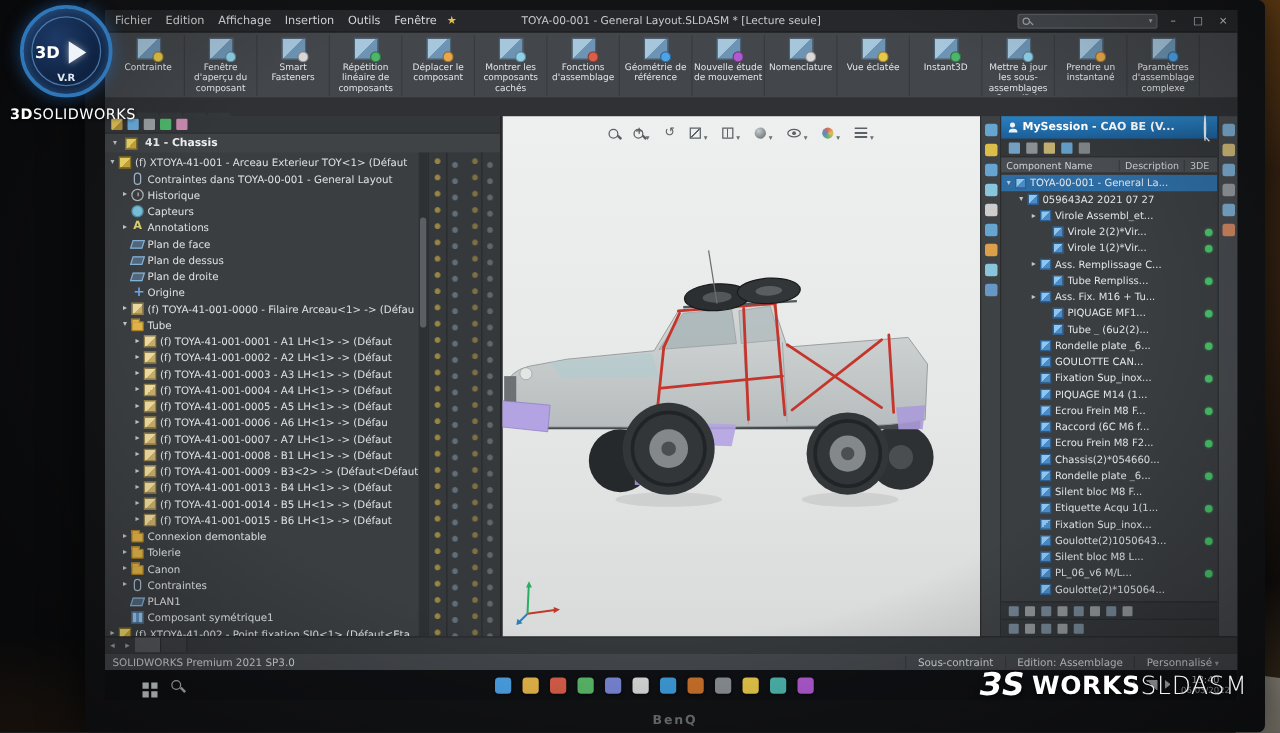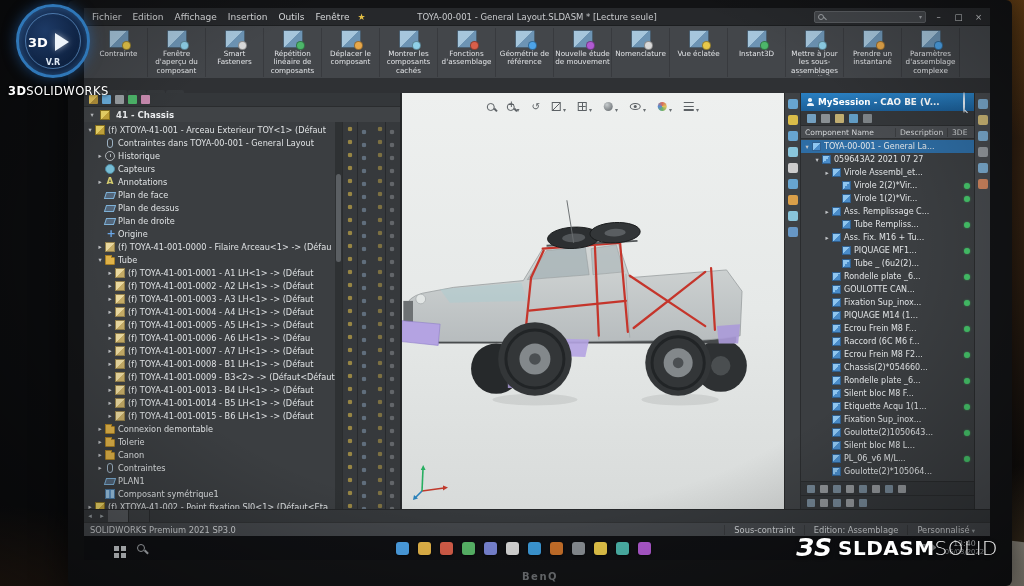--- a/index.html
+++ b/index.html
@@ -898,16 +898,16 @@
   <span class="ring"></span>
   <span class="c3d">3D</span>
   <span class="play"></span>
   <span class="vr">V.R</span>
 </div>
 <div class="xbrand">
   <b>3D</b><span>SOLIDWORKS</span>
 </div>
 <div class="swlogo">
   <span class="mark">ЗS</span>
-  <span class="word"><b>SLDASM</b><span>SOLID</span></span>
+  <span class="word"><b>WORKS</b><span>SLDASM</span></span>
 </div>
 
 <div class="vignette"></div>
 
 </body></html>

